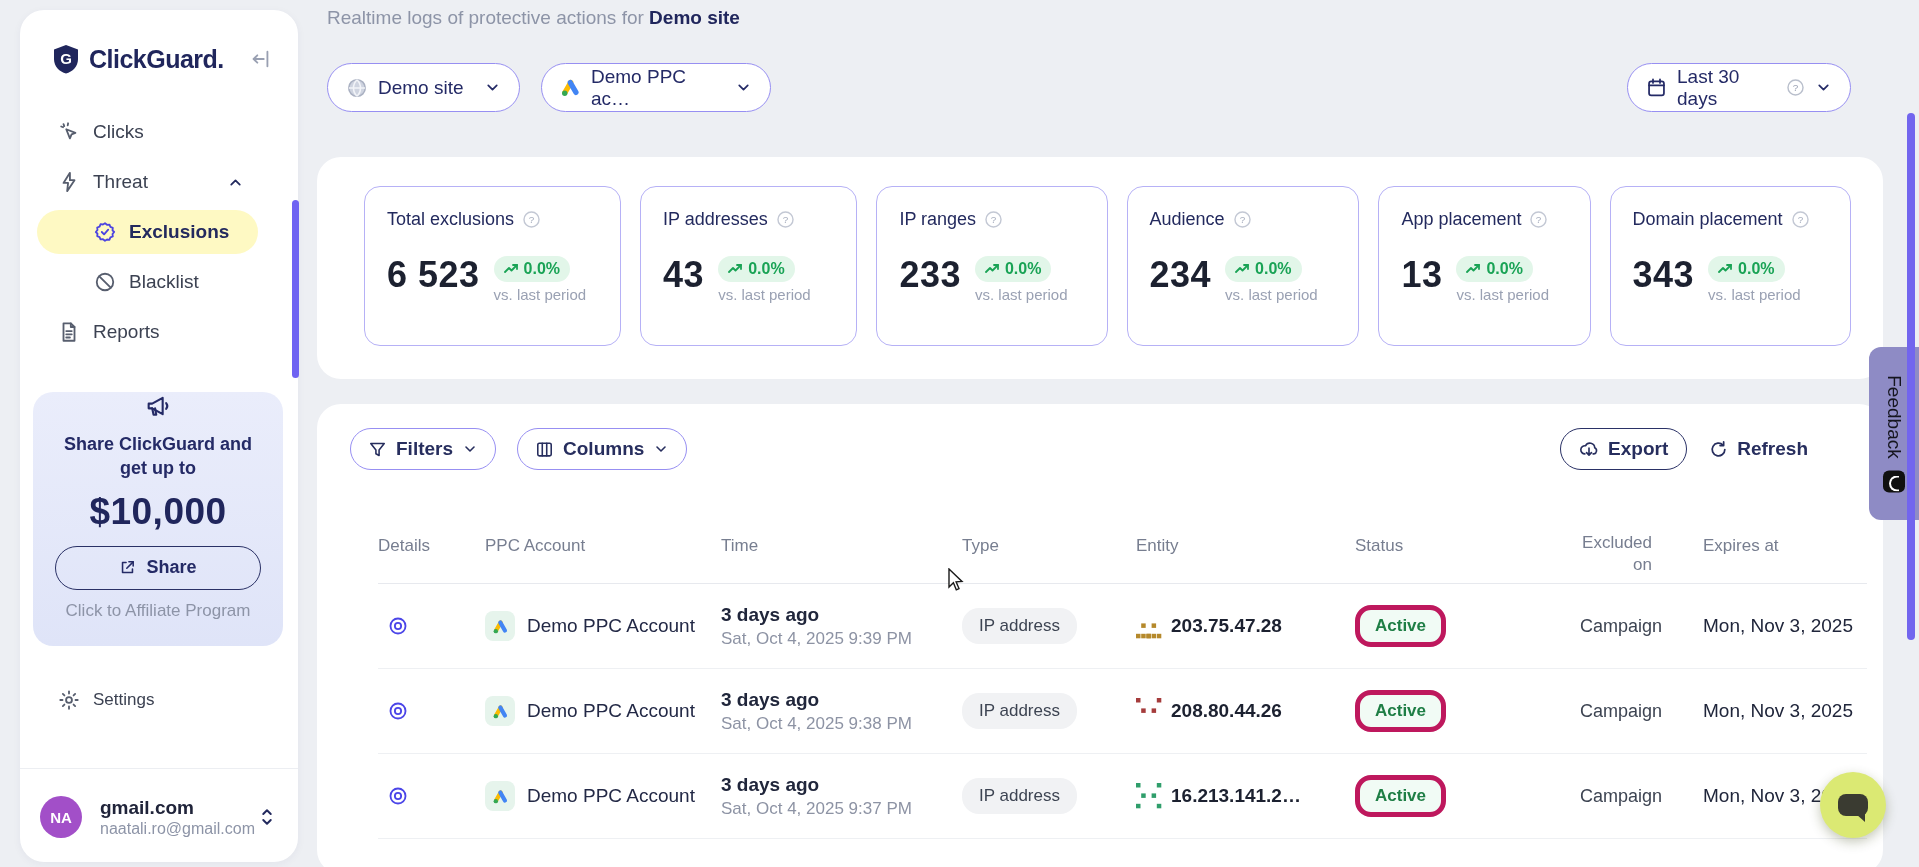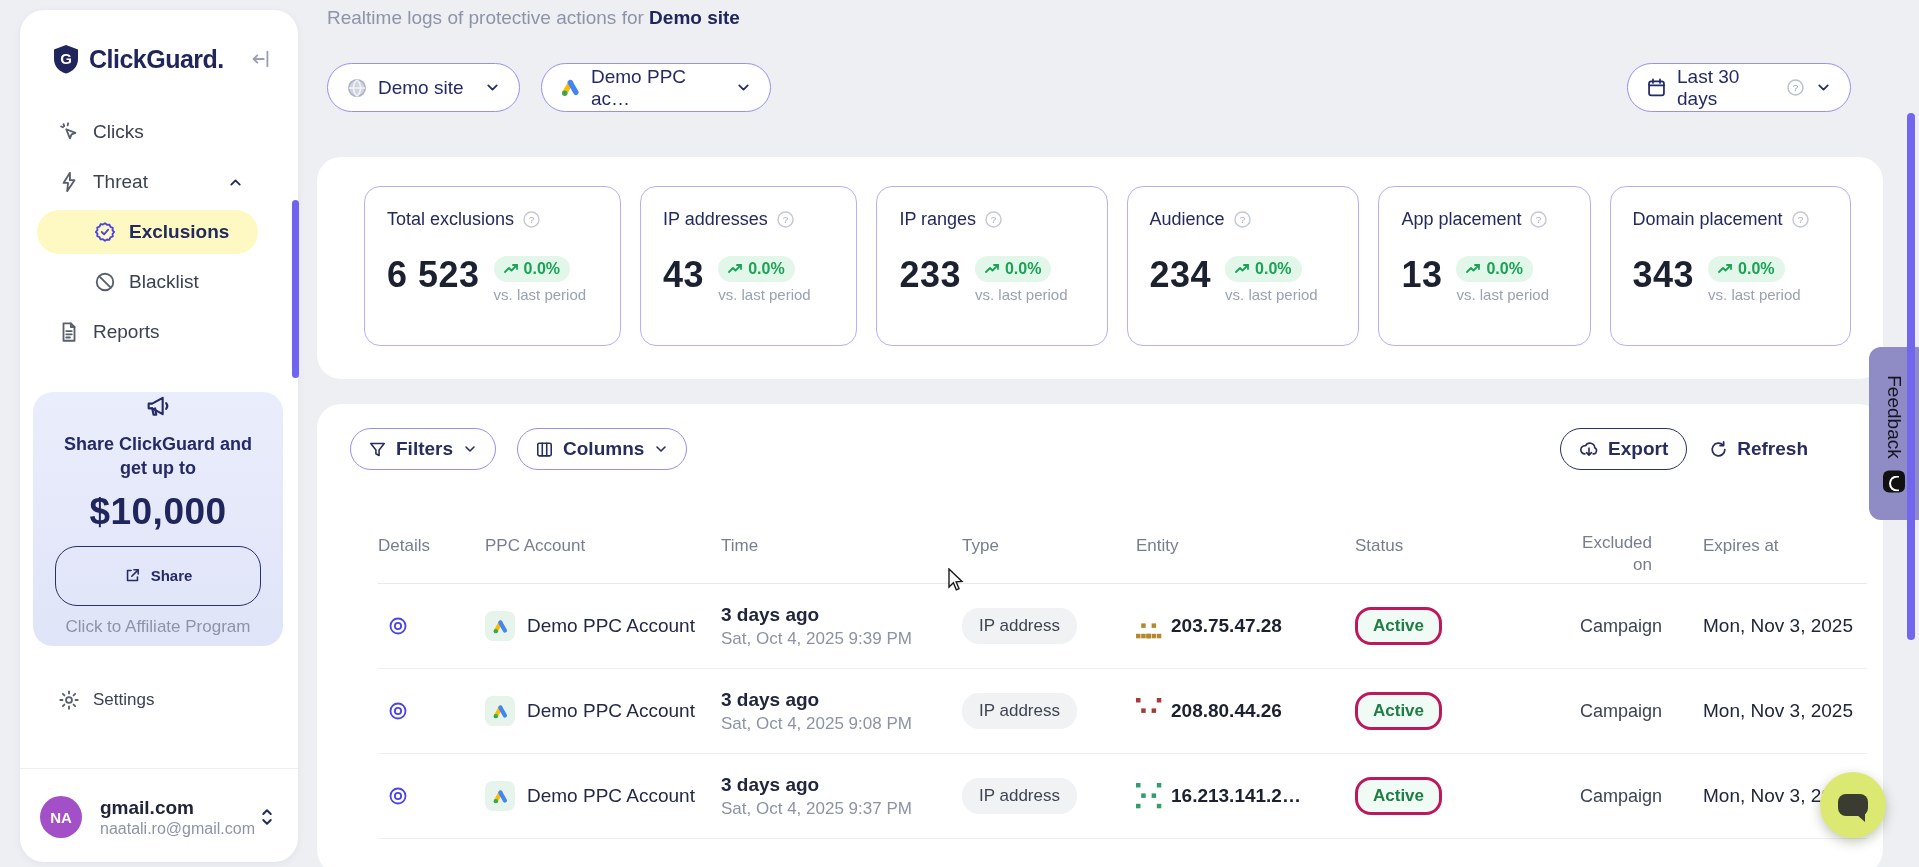--- a/index.html
+++ b/index.html
@@ -25,22 +25,22 @@
   .nav-chevron { margin-left:auto; margin-right:42px; color:#232a5e; }
   .sidebar-scrollbar { position:absolute; left:272px; top:190px; width:7px; height:178px;
     border-radius:4px; background:#6f63f2; }
 
   .promo { position:absolute; top:382px; left:13px; width:250px; height:254px; border-radius:20px;
     background:linear-gradient(180deg,#eaedfb 0%,#dfe4f8 100%); text-align:center; }
   .promo-icon { display:inline-block; color:#242a66; }
   .promo-line { font-size:18px; font-weight:600; color:#242a66; line-height:1.35; margin-top:8px; }
   .promo-amount { font-size:37px; font-weight:700; color:#20265c; margin-top:10px; letter-spacing:.5px; }
   .promo-share { display:flex; align-items:center; justify-content:center; gap:10px;
-    width:206px; height:60px; margin:13px auto 0; border:1.5px solid #2a3166; border-radius:22px;
-    background:transparent; font-size:15px; font-weight:600; color:#242a66; cursor:pointer;
+    width:206px; height:44px; margin:13px auto 0; border:1.5px solid #2a3166; border-radius:22px;
+    background:transparent; font-size:18px; font-weight:600; color:#242a66; cursor:pointer;
     font-family:inherit;text-align:right; }
   .promo-affiliate { font-size:17px; color:#8d94a7; margin-top:11px; }
 
   .settings-row { position:absolute; top:665px; left:0; right:0; height:50px; display:flex;
     align-items:center; padding-left:38px; gap:13px; font-size:17px; font-weight:500; color:#3c4252; cursor:pointer; }
   .settings-row .nav-icon { color:#575e6e; }
   .account-divider { position:absolute; top:758px; left:0; width:100%; height:1px; background:#eceef2; }
   .account-row { position:absolute; top:774px; left:0; right:0; height:66px; display:flex;
     align-items:center; padding:0 22px 0 20px; cursor:pointer; }
   .avatar { width:42px; height:42px; border-radius:50%; background:#a24fc8; color:#fff;
@@ -102,21 +102,21 @@
   .eye-btn { cursor:pointer; color:#4b45e8; width:22px; }
   .cell-ppc { display:flex; align-items:center; gap:12px; font-size:19px; font-weight:400; color:#232946; }
   .ads-chip { width:30px; height:30px; border-radius:8px; background:#e6f4ec; display:flex;
     align-items:center; justify-content:center; flex:0 0 auto; }
   .time-main { font-size:19px; font-weight:600; color:#20263b; }
   .time-sub { font-size:17px; color:#8d93a4; margin-top:3px; }
   .type-chip { display:inline-block; background:#f1f2f4; border-radius:17px; padding:8px 17px;
     font-size:17px; color:#3d4452; }
   .cell-entity { display:flex; align-items:center; gap:9px; font-size:19px; font-weight:600; color:#1c2130;
     white-space:nowrap; overflow:hidden; }
-  .status-pill { display:inline-block; border:3px solid #be185d; background:#f1fbf5; color:#1e7e45;
+  .status-pill { display:inline-block; border:5px solid #be185d; background:#f1fbf5; color:#1e7e45;
     border-radius:16px; padding:6px 15px; font-size:17px; font-weight:600; }
   .cell-excluded { font-size:18px; color:#3d4452; }
   .cell-expires { font-size:19px; color:#20263b; white-space:nowrap; }
 
   
   .feedback-tab { position:fixed; right:0; top:347px; width:50px; height:173px;
     background:#8e8bc5; border-radius:12px 0 0 12px; overflow:hidden; cursor:pointer; }
   .feedback-rot { position:absolute; width:173px; height:50px; left:50%; top:50%;
     transform:translate(-50%,-50%) rotate(90deg); display:flex; align-items:center;
     justify-content:center; gap:12px; font-size:19px; font-weight:500; color:#15151f; }
@@ -567,21 +567,21 @@
             <svg width="17" height="17" viewBox="0 0 24 24">
               <rect x="6" y="2.5" width="6" height="19" rx="3" transform="rotate(30 9 12)" fill="#FBBC04"></rect>
               <rect x="12" y="2.5" width="6" height="19" rx="3" transform="rotate(-30 15 12)" fill="#4285F4"></rect>
               <circle cx="5.4" cy="18.6" r="3.1" fill="#34A853"></circle>
             </svg>
           </span>
           <span>Demo PPC Account</span>
         </div>
       <div>
           <div class="time-main">3 days ago</div>
-          <div class="time-sub">Sat, Oct 4, 2025 9:08 PM</div>
+          <div class="time-sub">Sat, Oct 4, 2025 9:38 PM</div>
         </div>
       <div><span class="type-chip">IP address</span></div>
       <div class="cell-entity">
           <span>
             <svg width="26" height="26" viewBox="0 0 26 26">
               <rect x="0" y="0" width="4.5" height="4.5" fill="#a53c3c"></rect>
               <rect x="20.8" y="0" width="4.5" height="4.5" fill="#a53c3c"></rect>
               <rect x="5.2" y="10.4" width="4.5" height="4.5" fill="#a53c3c"></rect>
               <rect x="15.600000000000001" y="10.4" width="4.5" height="4.5" fill="#a53c3c"></rect>
             </svg>

